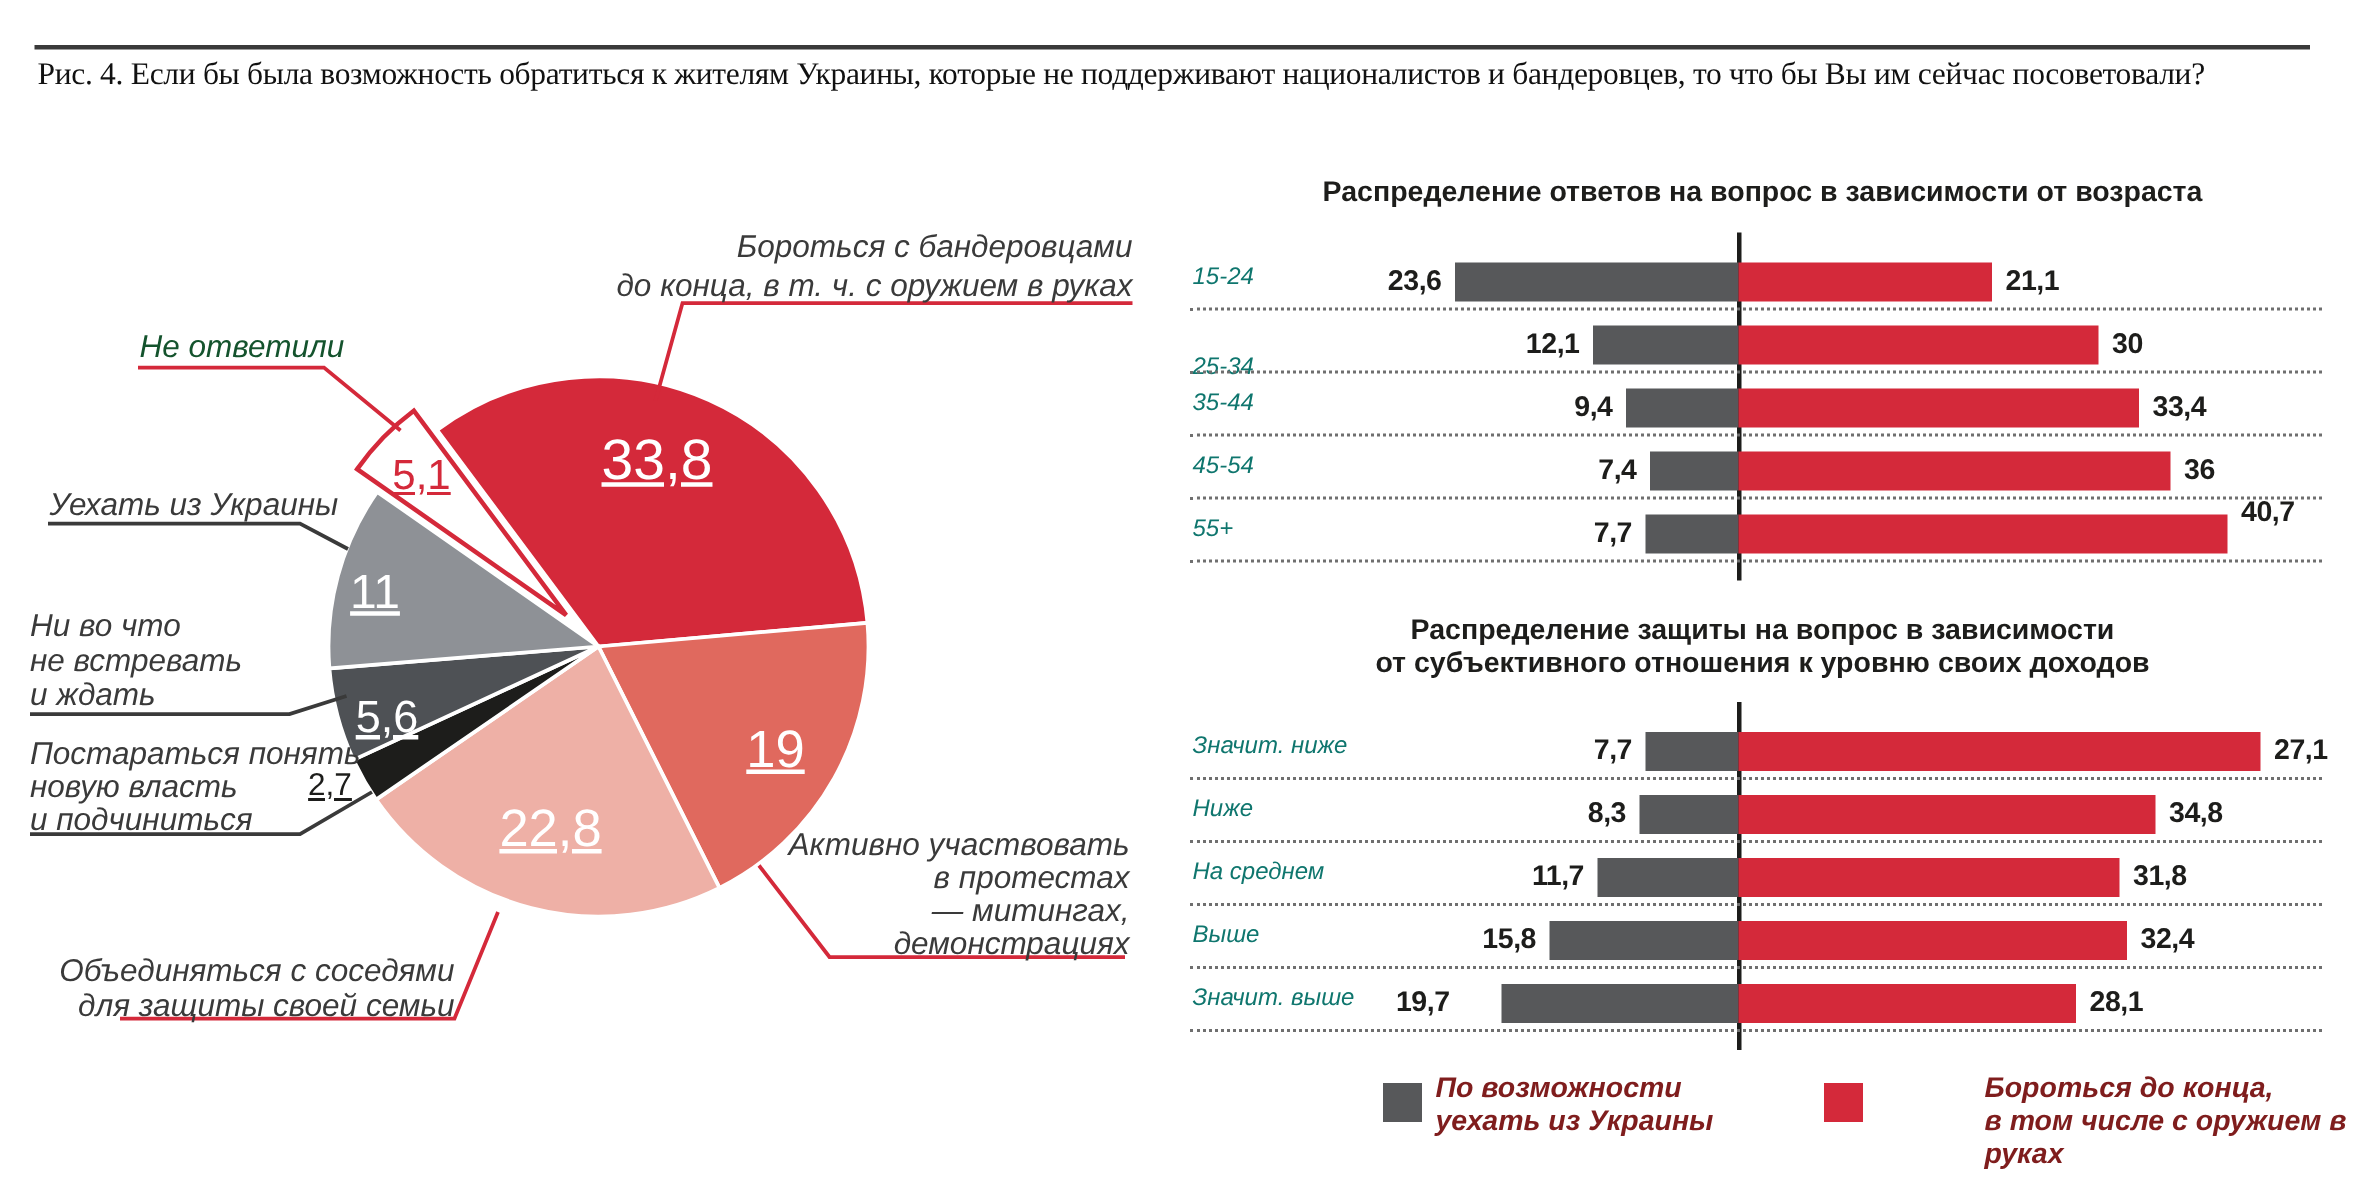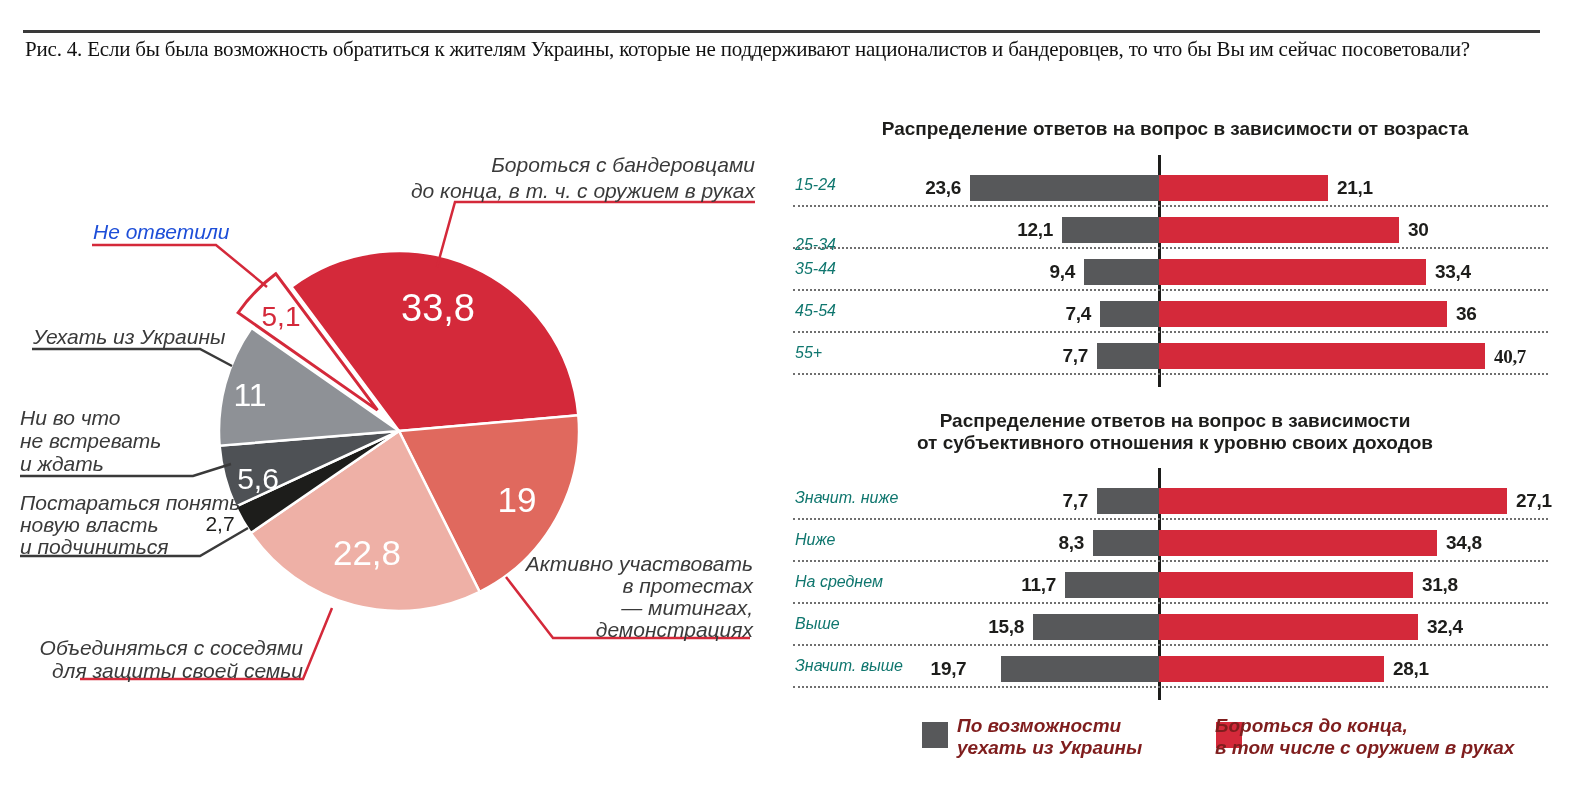--- a/index.html
+++ b/index.html
@@ -5,24 +5,24 @@
   html,body{margin:0;padding:0;background:#fff;}
   #page{position:relative;width:1570px;height:790px;background:#fff;overflow:hidden;
         font-family:"Liberation Sans",sans-serif;color:#1d1d1b;}
   .abs{position:absolute;}
   #top-rule{left:23px;top:30px;width:1517px;height:3px;background:#3a3a3a;}
   #main-title{left:25px;top:37px;width:1530px;font-family:"Liberation Serif",serif;
               font-size:21px;color:#111;letter-spacing:-0.2px;}
   svg{position:absolute;left:0;top:0;}
   
   .lbl{font-style:italic;font-size:21px;line-height:23px;color:#3a3a3a;white-space:pre-line;}
-  .lbl.red{color:#1d4ed8;}
+  .lbl.red{color:#14532d;}
   .lbl.r{text-align:right;}
   
-  .pv{transform:translate(-50%,-50%);color:#fff;white-space:nowrap;}
+  .pv{transform:translate(-50%,-50%);color:#fff;white-space:nowrap;text-decoration:underline;}
   
   .ctitle{font-weight:700;font-size:19px;text-align:center;white-space:pre-line;line-height:22px;color:#1d1d1b;}
   .cat{font-style:italic;font-size:16px;color:#0f766e;white-space:nowrap;}
   .val{font-weight:700;font-size:19px;letter-spacing:-0.3px;color:#1d1d1b;white-space:nowrap;}
   .dotline{border-top:2px dotted #6f6f6f;height:0;}
   .axis{background:#1d1d1b;width:3px;}
   .bar{height:26px;}
   
   .legend-label{font-style:italic;font-weight:700;font-size:19px;line-height:22px;
                 white-space:pre-line;color:#7f1d1d;}
@@ -76,21 +76,21 @@
 
   <div class="abs pv" style="left:438px;top:308px;font-size:38px;">33,8</div>
   <div class="abs pv" style="left:517px;top:500px;font-size:35px;">19</div>
   <div class="abs pv" style="left:367px;top:553px;font-size:35px;">22,8</div>
   <div class="abs pv" style="left:220px;top:524px;font-size:21px;color:#1d1d1b;">2,7</div>
   <div class="abs pv" style="left:258px;top:479px;font-size:30px;">5,6</div>
   <div class="abs pv" style="left:250px;top:395px;font-size:32px;">11</div>
   <div class="abs pv" style="left:281px;top:317px;font-size:28px;color:#d4293a;">5,1</div>
 
   <div class="abs ctitle" style="left:795px;top:118px;width:760px;">Распределение ответов на вопрос в зависимости от возраста</div>
-  <div class="abs ctitle" style="left:795px;top:410px;width:760px;">Распределение ответов на вопрос в зависимости
+  <div class="abs ctitle" style="left:795px;top:410px;width:760px;">Распределение защиты на вопрос в зависимости
 от субъективного отношения к уровню своих доходов</div>
 
   <div id="bars-layer">
       <div class="abs axis" style="left: 1158px; top: 155px; height: 232px;"></div>
       <div class="abs cat" style="left: 795px; top: 176px;">15-24</div>
       <div class="abs bar" style="left: 970px; top: 175px; width: 189px; background: rgb(87, 88, 90);"></div>
       <div class="abs val" style="left: 874px; top: 177px; width: 87px; text-align: right;">23,6</div>
       <div class="abs bar" style="left: 1159px; top: 175px; width: 169px; background: rgb(212, 41, 58);"></div>
       <div class="abs val" style="left: 1337px; top: 177px;">21,1</div>
       <div class="abs dotline" style="left: 793px; top: 205px; width: 755px;"></div>
@@ -109,21 +109,21 @@
       <div class="abs cat" style="left: 795px; top: 302px;">45-54</div>
       <div class="abs bar" style="left: 1100px; top: 301px; width: 59px; background: rgb(87, 88, 90);"></div>
       <div class="abs val" style="left: 1004px; top: 303px; width: 87px; text-align: right;">7,4</div>
       <div class="abs bar" style="left: 1159px; top: 301px; width: 288px; background: rgb(212, 41, 58);"></div>
       <div class="abs val" style="left: 1456px; top: 303px;">36</div>
       <div class="abs dotline" style="left: 793px; top: 331px; width: 755px;"></div>
       <div class="abs cat" style="left: 795px; top: 344px;">55+</div>
       <div class="abs bar" style="left: 1097px; top: 343px; width: 62px; background: rgb(87, 88, 90);"></div>
       <div class="abs val" style="left: 1001px; top: 345px; width: 87px; text-align: right;">7,7</div>
       <div class="abs bar" style="left: 1159px; top: 343px; width: 326px; background: rgb(212, 41, 58);"></div>
-      <div class="abs val" style="left: 1494px; top: 346px; font-family: Liberation Serif, serif;">40,7</div>
+      <div class="abs val" style="left: 1494px; top: 331px;">40,7</div>
       <div class="abs dotline" style="left: 793px; top: 373px; width: 755px;"></div>
       <div class="abs axis" style="left: 1158px; top: 468px; height: 232px;"></div>
       <div class="abs cat" style="left: 795px; top: 489px;">Значит. ниже</div>
       <div class="abs bar" style="left: 1097px; top: 488px; width: 62px; background: rgb(87, 88, 90);"></div>
       <div class="abs val" style="left: 1001px; top: 490px; width: 87px; text-align: right;">7,7</div>
       <div class="abs bar" style="left: 1159px; top: 488px; width: 348px; background: rgb(212, 41, 58);"></div>
       <div class="abs val" style="left: 1516px; top: 490px;">27,1</div>
       <div class="abs dotline" style="left: 793px; top: 518px; width: 755px;"></div>
       <div class="abs cat" style="left: 795px; top: 531px;">Ниже</div>
       <div class="abs bar" style="left: 1093px; top: 530px; width: 66px; background: rgb(87, 88, 90);"></div>
@@ -148,16 +148,16 @@
       <div class="abs val" style="left: 905px; top: 658px; width: 87px; text-align: center;">19,7</div>
       <div class="abs bar" style="left: 1159px; top: 656px; width: 225px; background: rgb(212, 41, 58);"></div>
       <div class="abs val" style="left: 1393px; top: 658px;">28,1</div>
       <div class="abs dotline" style="left: 793px; top: 686px; width: 755px;"></div>
     </div>
 
   <div class="abs swatch" style="left: 922px; top: 722px; background: rgb(87, 88, 90);"></div>
   <div class="abs legend-label" style="left:957px;top:715px;">По возможности
 уехать из Украины</div>
   <div class="abs swatch" style="left: 1216px; top: 722px; background: rgb(212, 41, 58);"></div>
-  <div class="abs legend-label" style="left:1215px;top:715px;">Бороться до конца,
+  <div class="abs legend-label" style="left:1323px;top:715px;">Бороться до конца,
 в том числе с оружием в руках</div>
 
 </div>
 
 </body></html>

